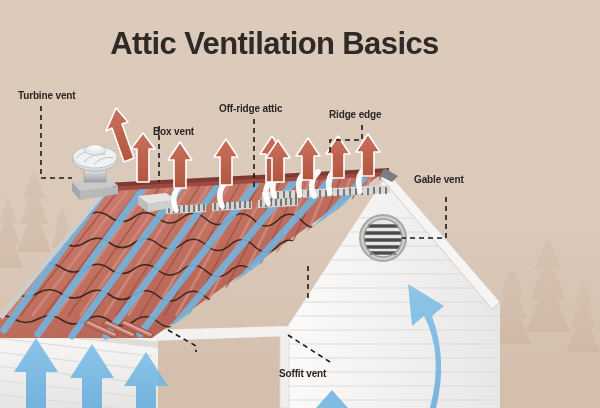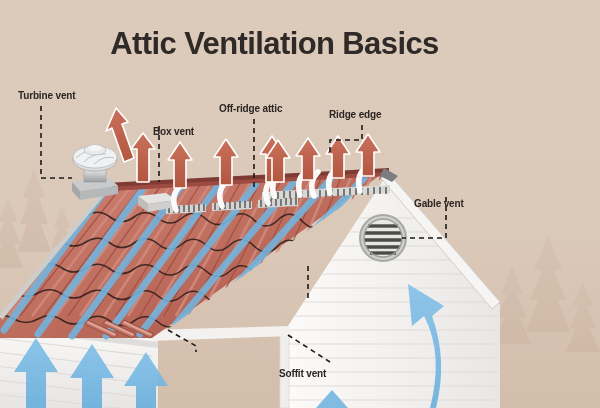--- a/index.html
+++ b/index.html
@@ -374,19 +374,19 @@
   <div id="title">Attic Ventilation Basics</div>
 
   <div class="lbl" style="left:18px;top:90px;">Turbine vent</div>
 
   <div class="lbl" style="left:153px;top:110px;margin-top:16px;">Box vent</div>
 
   <div class="lbl" style="left:219px;top:103px;">Off-ridge attic</div>
 
   <div class="lbl" style="left:329px;top:109px;">Ridge edge</div>
 
-  <div class="lbl" style="left:414px;top:198px;">Gable vent</div>
+  <div class="lbl" style="left:414px;top:174px;">Gable vent</div>
 
 
   <div class="lbl" style="left:279px;top:368px;">Soffit vent</div>
 
 
 </div>
 
 </body></html>

